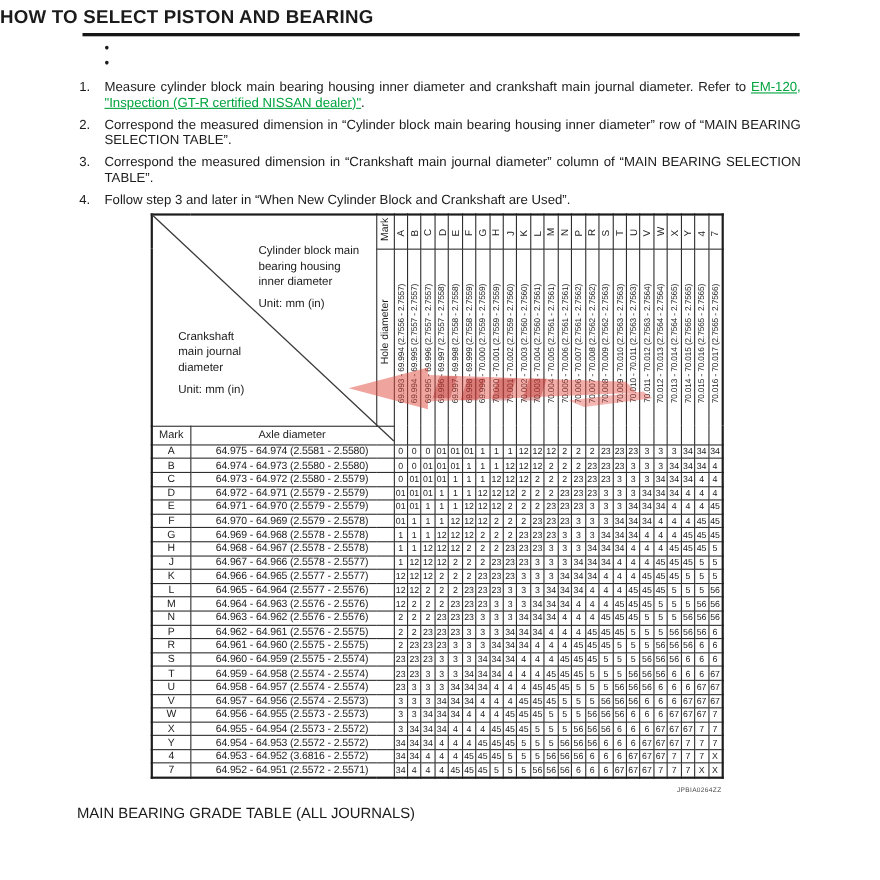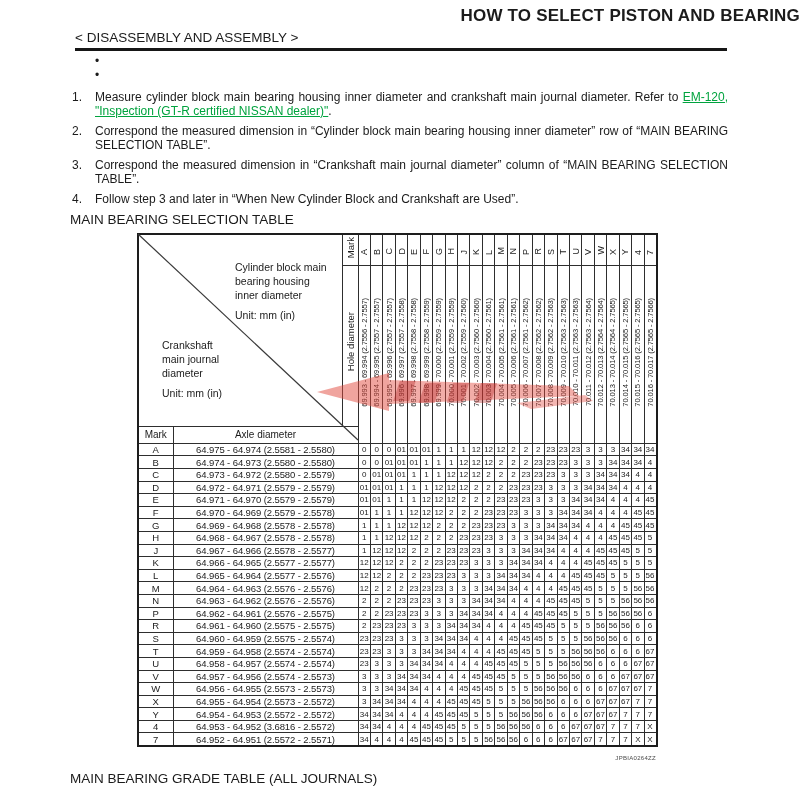--- a/index.html
+++ b/index.html
@@ -3,21 +3,21 @@
 <meta charset="utf-8">
 <style>
   html,body{margin:0;padding:0;}
   body{
     width:800px;height:800px;overflow:hidden;background:#ffffff;
     font-family:"Liberation Sans","DejaVu Sans",sans-serif;color:#1b1b1b;
     -webkit-font-smoothing:antialiased;
   }
   .page{position:relative;width:800px;height:800px;}
   .doc-title{
-    text-align:right;font-size:17px;font-weight:700;letter-spacing:.2px;
+    text-align:left;font-size:17px;font-weight:700;letter-spacing:.2px;
     padding-top:6px;margin:0 0 4px 0;
   }
   .subtitle{margin:2px 0 0 75px;font-size:13.5px;}
   .thick-rule{border:0;border-top:3px solid #161616;margin:3px 73px 0 75px;}
   .bullets{margin:4px 0 0 95px;font-size:12px;line-height:1.15;}
   .bullets .b-row{display:flex;}
   .bullets .bullet{width:12px;flex:none;}
   .sec-heading{margin:11px 0 0 70px;font-size:13.5px;letter-spacing:.1px;}
   .steps{margin:7px 0 0 72px;width:656px;font-size:12px;line-height:1.17;}
   .steps .step{display:flex;margin-bottom:6px;}
@@ -53,21 +53,20 @@
     padding:8px 0 0 0;letter-spacing:.3px;}
   .bottom-heading{margin:10px 0 0 70px;font-size:13.5px;}
 </style>
 </head>
 <body>
 
 <div class="page">
 
   <h1 class="doc-title">HOW TO SELECT PISTON AND BEARING</h1>
 
-  <div class="subtitle">&lt; DISASSEMBLY AND ASSEMBLY &gt;</div>
   <hr class="thick-rule">
 
   <div class="bullets">
       <div class="b-row">
         <span class="bullet">•</span>
       </div>
       <div class="b-row">
         <span class="bullet">•</span>
       </div>
     </div>
@@ -85,21 +84,20 @@
       <div class="step">
         <span class="num">3.</span>
         <span class="txt">Correspond the measured dimension in “Crankshaft main journal diameter” column of “MAIN BEARING SELECTION TABLE”.</span>
       </div>
       <div class="step">
         <span class="num">4.</span>
         <span class="txt">Follow step 3 and later in “When New Cylinder Block and Crankshaft are Used”.</span>
       </div>
     </div>
 
-  <div class="tbl-heading">MAIN BEARING SELECTION TABLE</div>
 
   <div class="tbl-wrap">
       <table class="sel">
         <colgroup>
           <col style="width: 35px;">
           <col style="width: 169px;">
           <col style="width: 16px;">
           <col style="width: 12.45px;">
           <col style="width: 12.45px;">
           <col style="width: 12.45px;">

